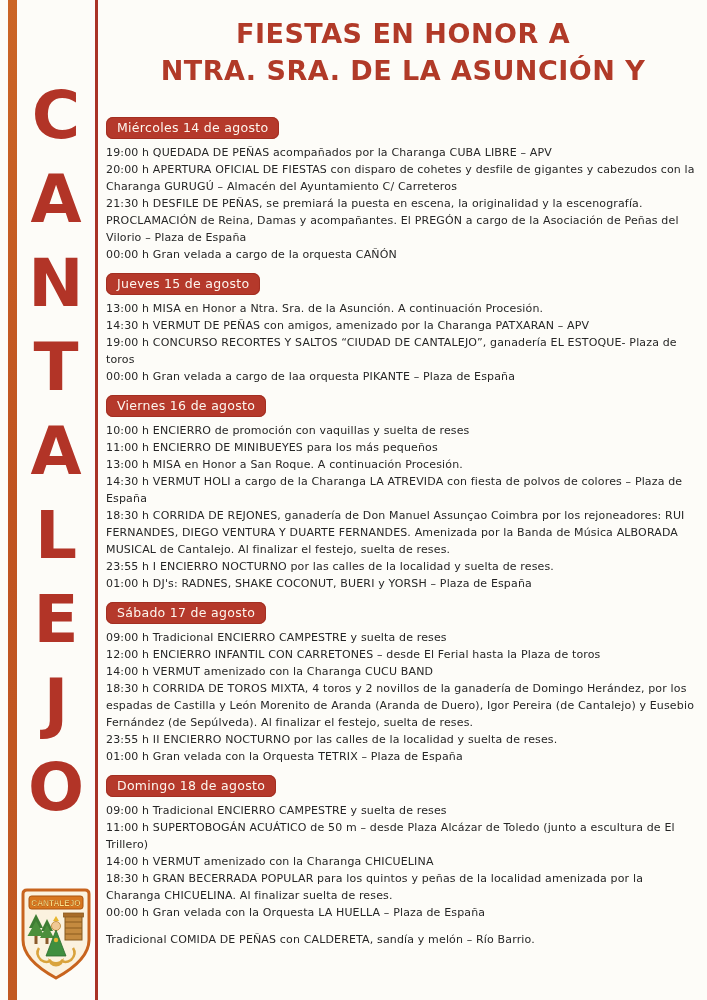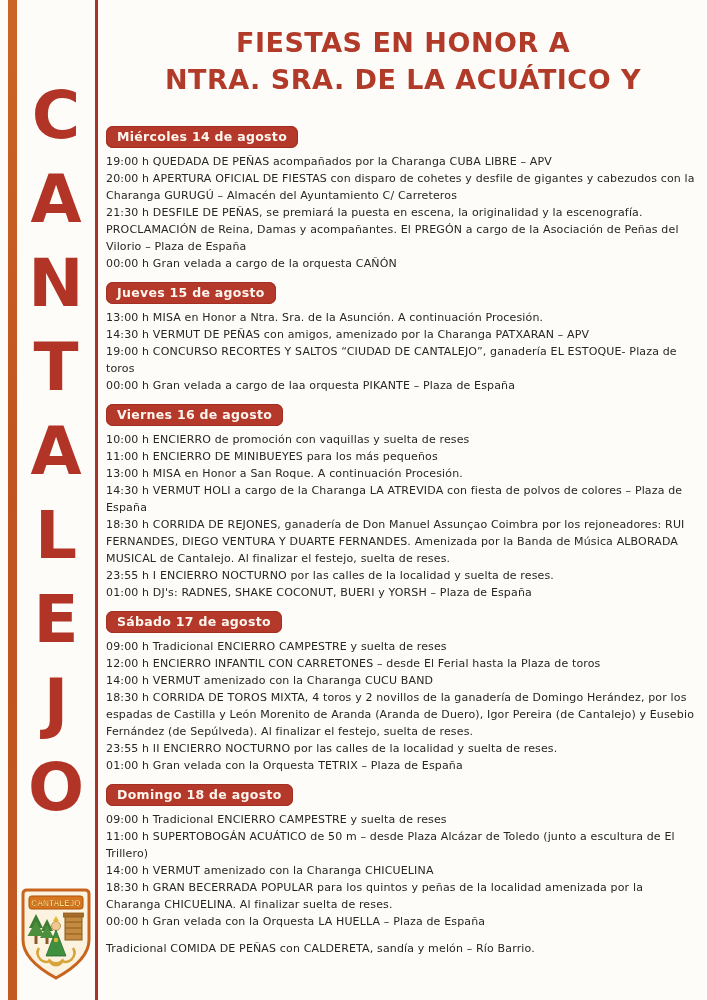--- a/index.html
+++ b/index.html
@@ -34,36 +34,36 @@
     font-weight:bold;
     font-size:66px; line-height:84px;
     color:#b23427;
     text-align:center;
   }
   .crest { width:70px; height:92px; flex:0 0 auto; }
   .content {
     position:absolute; left:106px; right:7px; top:0;
   }
   .title {
-    margin:24px 0 28px 0;
+    margin:15px 0 28px 0;
     text-align:center;
     color:#b13a28;
     font-family:"DejaVu Sans", sans-serif;
     font-weight:bold;
     font-size:27px; line-height:37px;
     letter-spacing:0.5px;
   }
   .title span { display:block; }
   .day-section { margin-bottom:10px; }
   .day-badge {
     display:inline-block;
     background:#b5392b;
     color:#fdf6ee;
     font-size:12.5px;
-    font-weight:bold;
+    font-weight:normal;
     line-height:15px;
     padding:3px 11px 4px 11px;
     border-radius:7px;
     margin-bottom:5px;
     letter-spacing:0.3px;
     box-shadow:0 0 0 1px #a32f22 inset;
   }
   .event {
     color:#262626;
     font-size:11px;
@@ -123,21 +123,21 @@
         <path d="M27 70 Q35 78 43 70 L41 76 Q35 81 29 76 Z" fill="#d9a33c"></path>
       </g>
     </svg>
   </aside>
 
   <div class="divider"></div>
 
   <main class="content">
     <h1 class="title">
       <span>FIESTAS EN HONOR A</span>
-      <span>NTRA. SRA. DE LA ACUÁTICO Y</span>
+      <span>NTRA. SRA. DE LA ASUNCIÓN Y</span>
     </h1>
     <div id="sections">
         <section class="day-section"><div class="day-badge">Miércoles 14 de agosto</div><p class="event">19:00 h QUEDADA DE PEÑAS acompañados por la Charanga CUBA LIBRE – APV</p><p class="event">20:00 h APERTURA OFICIAL DE FIESTAS con disparo de cohetes y desfile de gigantes y cabezudos con la Charanga GURUGÚ – Almacén del Ayuntamiento C/ Carreteros</p><p class="event">21:30 h DESFILE DE PEÑAS, se premiará la puesta en escena, la originalidad y la escenografía. PROCLAMACIÓN de Reina, Damas y acompañantes. El PREGÓN a cargo de la Asociación de Peñas del Vilorio – Plaza de España</p><p class="event">00:00 h Gran velada a cargo de la orquesta CAÑÓN</p></section>
         <section class="day-section"><div class="day-badge">Jueves 15 de agosto</div><p class="event">13:00 h MISA en Honor a Ntra. Sra. de la Asunción. A continuación Procesión.</p><p class="event">14:30 h VERMUT DE PEÑAS con amigos, amenizado por la Charanga PATXARAN – APV</p><p class="event">19:00 h CONCURSO RECORTES Y SALTOS “CIUDAD DE CANTALEJO”, ganadería EL ESTOQUE- Plaza de toros</p><p class="event">00:00 h Gran velada a cargo de laa orquesta PIKANTE – Plaza de España</p></section>
         <section class="day-section"><div class="day-badge">Viernes 16 de agosto</div><p class="event">10:00 h ENCIERRO de promoción con vaquillas y suelta de reses</p><p class="event">11:00 h ENCIERRO DE MINIBUEYES para los más pequeños</p><p class="event">13:00 h MISA en Honor a San Roque. A continuación Procesión.</p><p class="event">14:30 h VERMUT HOLI a cargo de la Charanga LA ATREVIDA con fiesta de polvos de colores – Plaza de España</p><p class="event">18:30 h CORRIDA DE REJONES, ganadería de Don Manuel Assunçao Coimbra por los rejoneadores: RUI FERNANDES, DIEGO VENTURA Y DUARTE FERNANDES. Amenizada por la Banda de Música ALBORADA MUSICAL de Cantalejo. Al finalizar el festejo, suelta de reses.</p><p class="event">23:55 h I ENCIERRO NOCTURNO por las calles de la localidad y suelta de reses.</p><p class="event">01:00 h DJ's: RADNES, SHAKE COCONUT, BUERI y YORSH – Plaza de España</p></section>
         <section class="day-section"><div class="day-badge">Sábado 17 de agosto</div><p class="event">09:00 h Tradicional ENCIERRO CAMPESTRE y suelta de reses</p><p class="event">12:00 h ENCIERRO INFANTIL CON CARRETONES – desde El Ferial hasta la Plaza de toros</p><p class="event">14:00 h VERMUT amenizado con la Charanga CUCU BAND</p><p class="event">18:30 h CORRIDA DE TOROS MIXTA, 4 toros y 2 novillos de la ganadería de Domingo Herández, por los espadas de Castilla y León Morenito de Aranda (Aranda de Duero), Igor Pereira (de Cantalejo) y Eusebio Fernández (de Sepúlveda). Al finalizar el festejo, suelta de reses.</p><p class="event">23:55 h II ENCIERRO NOCTURNO por las calles de la localidad y suelta de reses.</p><p class="event">01:00 h Gran velada con la Orquesta TETRIX – Plaza de España</p></section>
         <section class="day-section"><div class="day-badge">Domingo 18 de agosto</div><p class="event">09:00 h Tradicional ENCIERRO CAMPESTRE y suelta de reses</p><p class="event">11:00 h SUPERTOBOGÁN ACUÁTICO de 50 m – desde Plaza Alcázar de Toledo (junto a escultura de El Trillero)</p><p class="event">14:00 h VERMUT amenizado con la Charanga CHICUELINA</p><p class="event">18:30 h GRAN BECERRADA POPULAR para los quintos y peñas de la localidad amenizada por la Charanga CHICUELINA. Al finalizar suelta de reses.</p><p class="event">00:00 h Gran velada con la Orquesta LA HUELLA – Plaza de España</p></section>
         <section class="day-section"><p class="event">Tradicional COMIDA DE PEÑAS con CALDERETA, sandía y melón – Río Barrio.</p></section>
       </div>
   </main>

